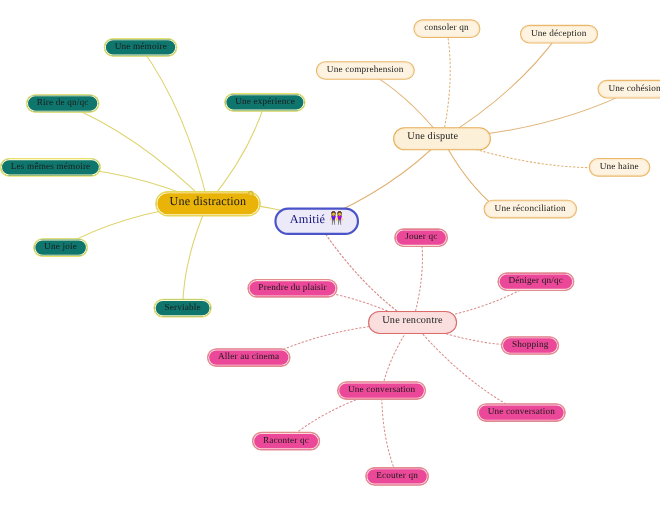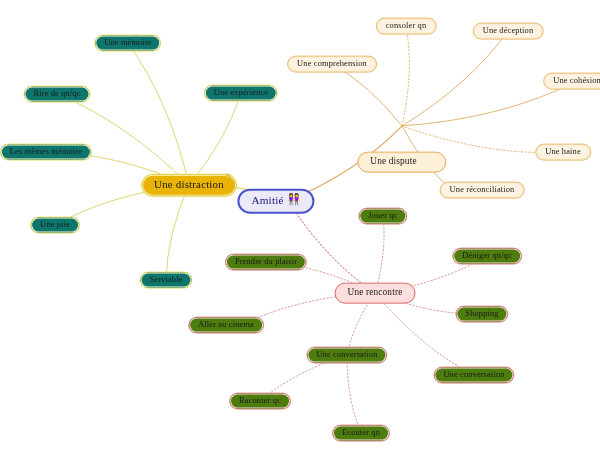--- a/index.html
+++ b/index.html
@@ -56,25 +56,24 @@
   .n-orange {
     background: #fdf3e0;
     border-color: #eab868;
     box-shadow: 0 0 0 1px #fbe9cf inset;
   }
   .n-orange-hub {
     background: #fdf0d9;
     border-color: #e5ae55;
     font-size: 9.3px;
     padding: 4px 29px 5px 12px;
-    margin-top: 36px;
   }
   
   .n-red {
-    background: #4d7c0f;
+    background: #ec4899;
     border-color: #e08c8c;
     box-shadow: 0 0 0 1px #fbdada inset;
   }
   .n-red-hub {
     background: #fbdede;
     border-color: #d96b6b;
     font-size: 9.3px;
     padding: 4px 12px 5px 12px;
   }
   
@@ -202,18 +201,18 @@
       <div class="node n-yellow n-yellow-hub" style="left: 189px; top: 185px;">
         <span>Une distraction</span>
       </div>
       <div class="hub-dot" style="left: 228px; top: 176px;"></div>
       <div class="node n-orange n-orange-hub" style="left: 402px; top: 126px;">
         <span>Une dispute</span>
       </div>
       <div class="node n-red n-red-hub" style="left: 375px; top: 293px;">
         <span>Une rencontre</span>
       </div>
-      <div class="node n-center" style="left: 276px; top: 201px;">
+      <div class="node n-center" style="left: 288px; top: 201px;">
         <span>Amitié</span>
         <span class="center-icon">👭</span>
       </div>
     </div>
 </div>
 
 </body></html>

